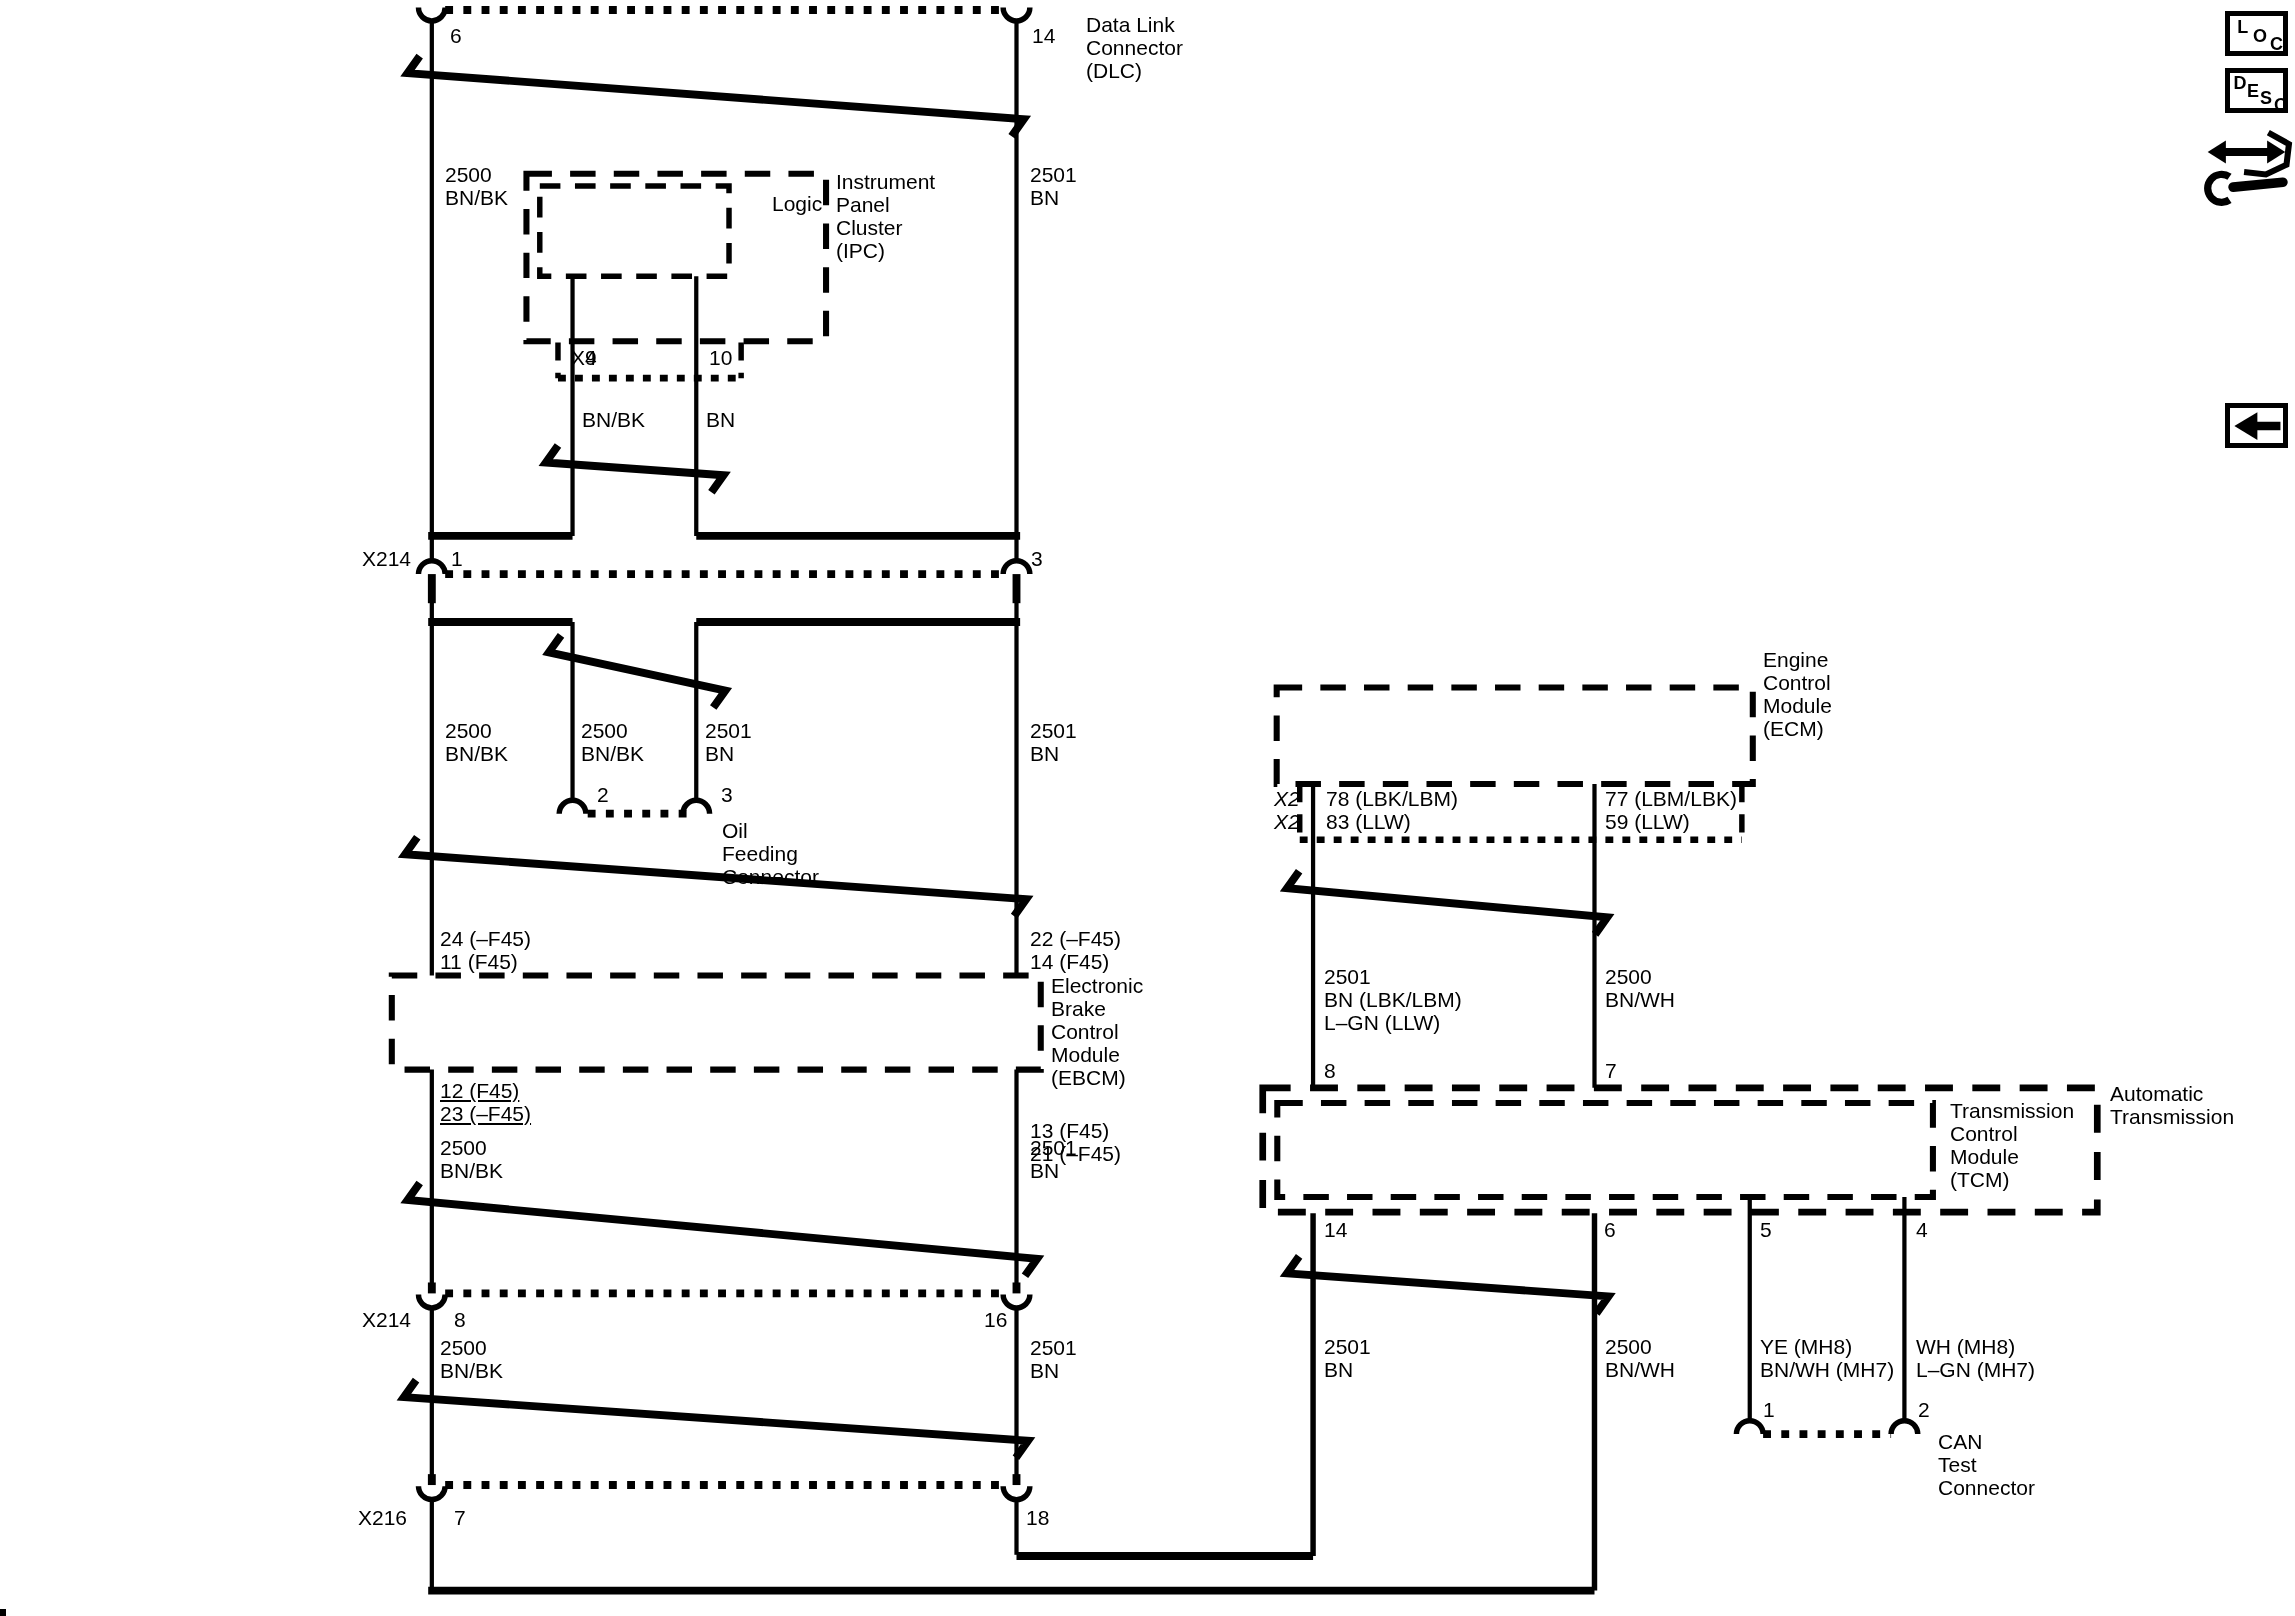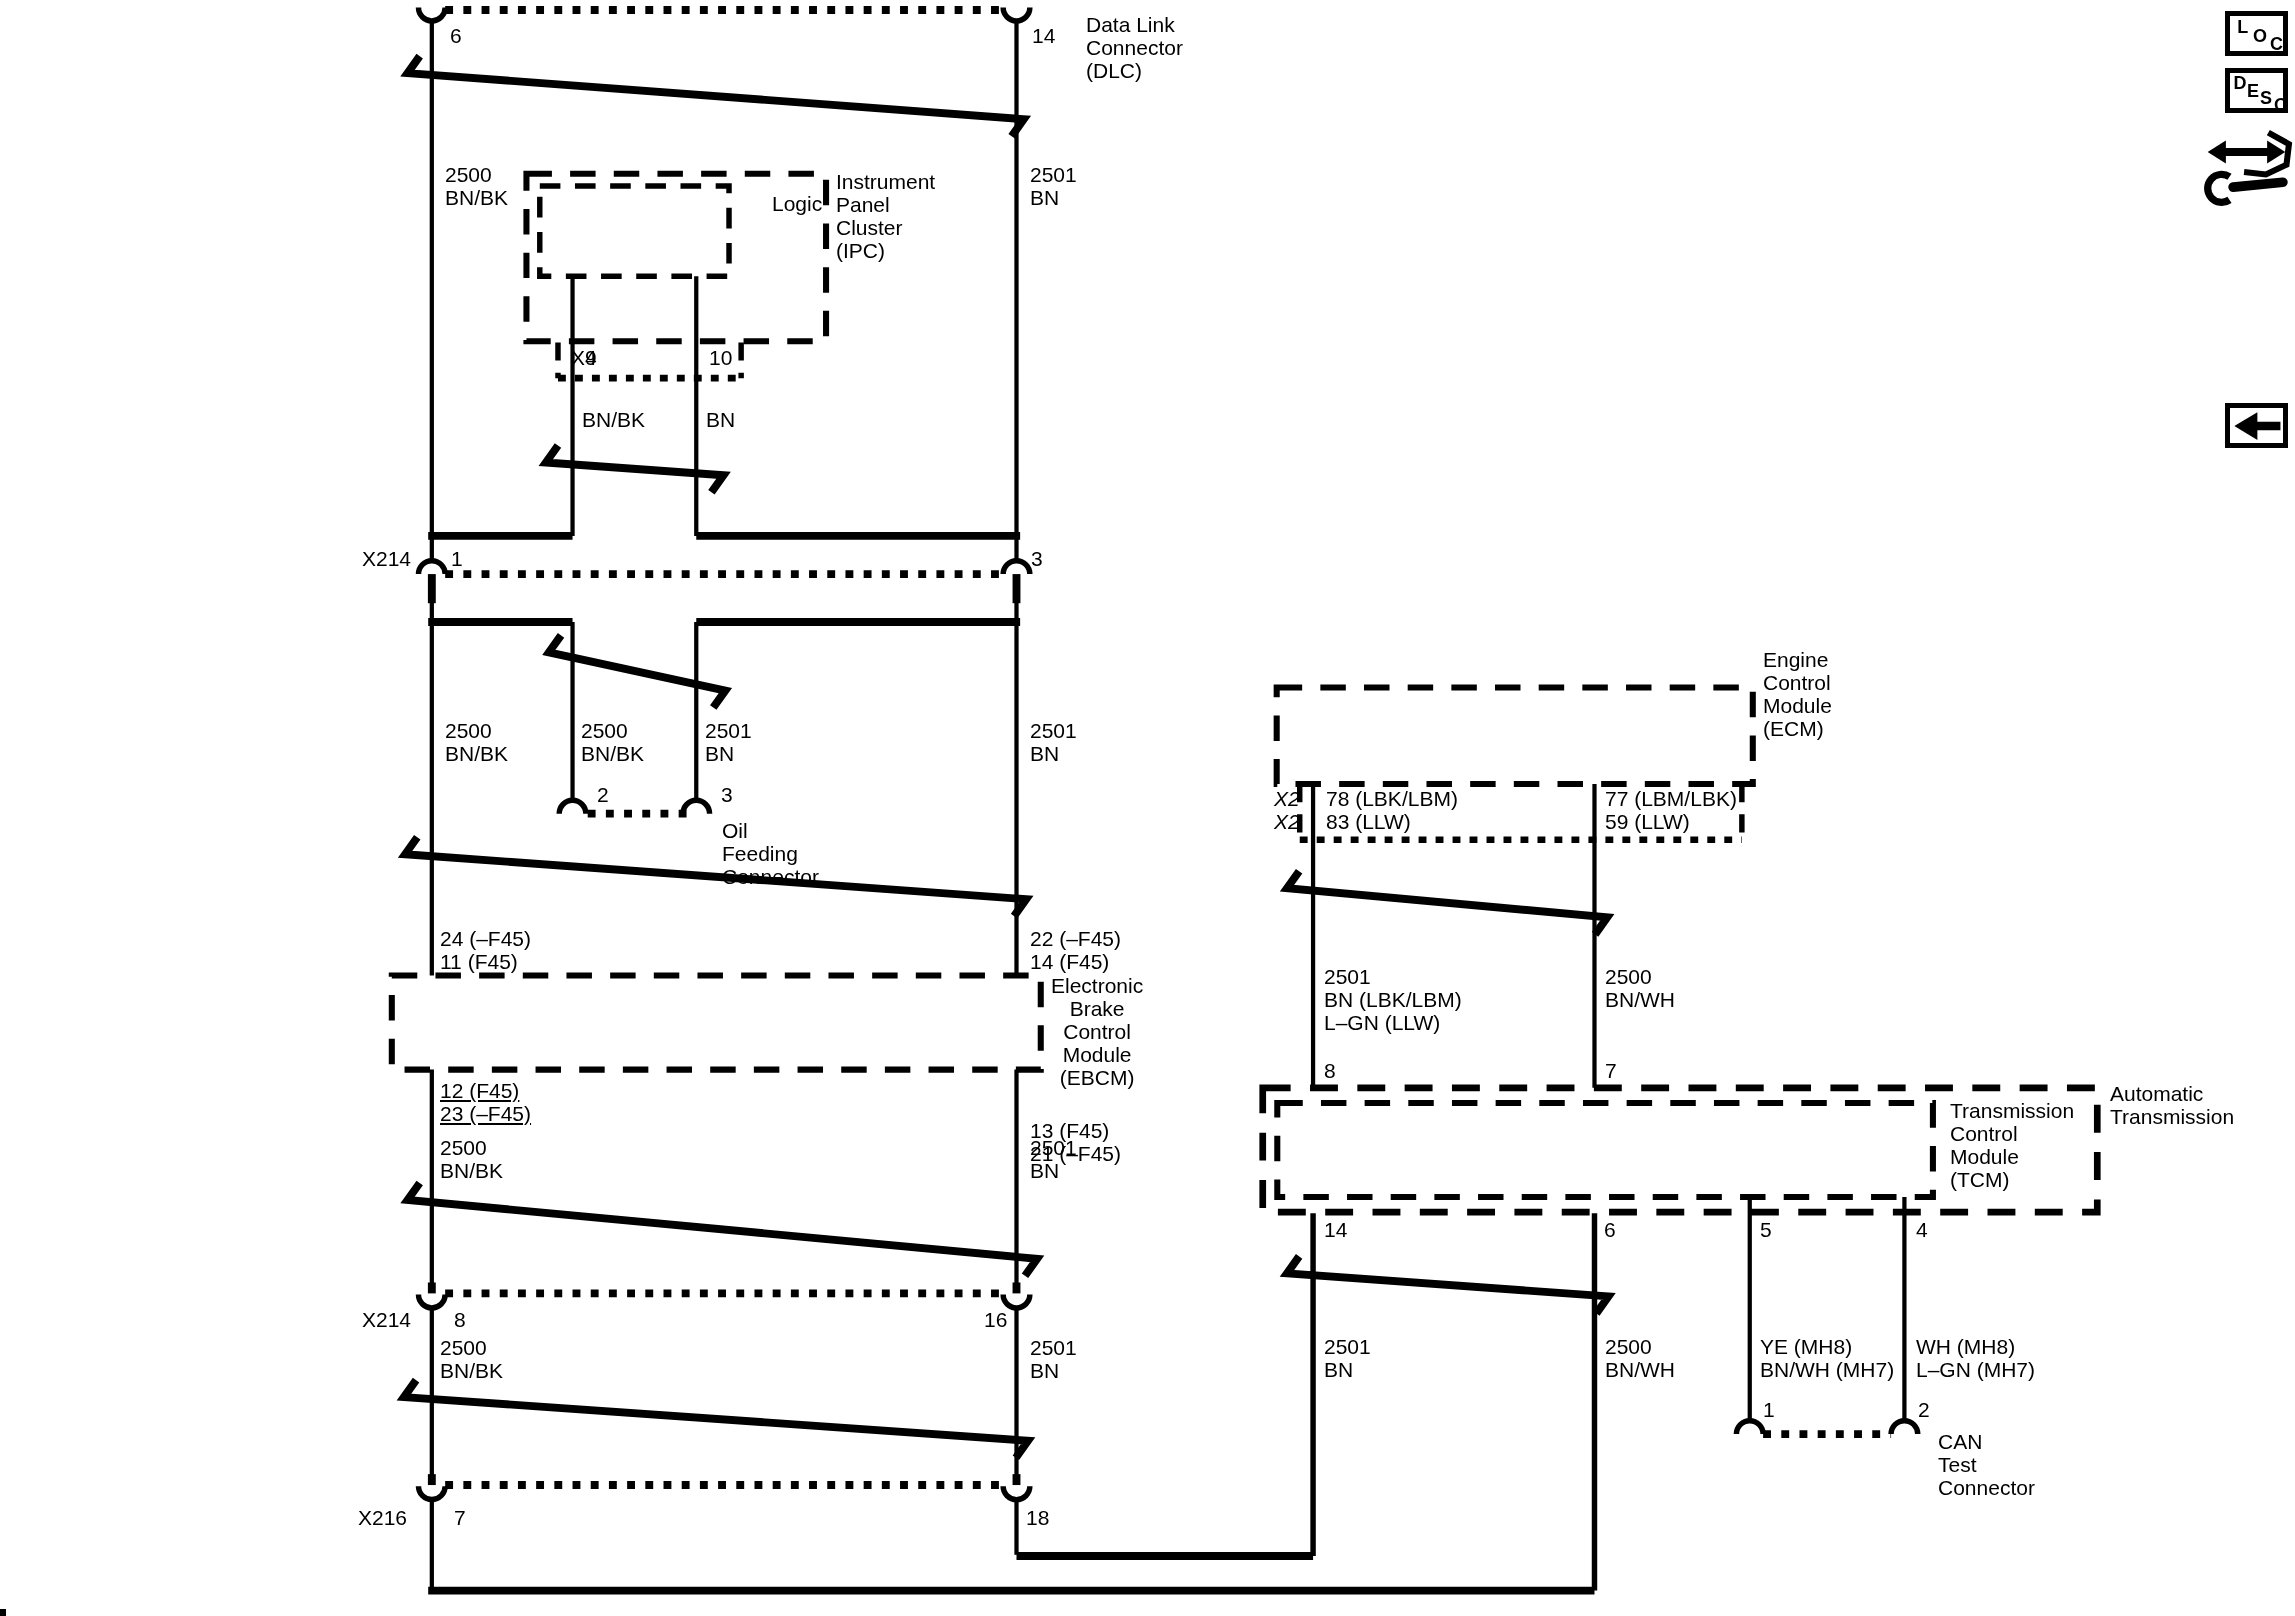--- a/index.html
+++ b/index.html
@@ -195,21 +195,21 @@
   <div class="lbl" style="left:597px;top:783px;">2</div>
   <div class="lbl" style="left:721px;top:783px;">3</div>
   <div class="lbl" style="left:722px;top:819px;">Oil
 Feeding
 Connector</div>
 
   <div class="lbl" style="left:440px;top:927px;">24 (–F45)
 11 (F45)</div>
   <div class="lbl" style="left:1030px;top:927px;">22 (–F45)
 14 (F45)</div>
-  <div class="lbl" style="left:1051px;top:974px;text-align:center;">Electronic
+  <div class="lbl" style="left:1051px;top:974px;">Electronic
 Brake
 Control
 Module
 (EBCM)</div>
   <div class="lbl" style="left:440px;top:1079px;text-decoration:underline;">12 (F45)
 23 (–F45)</div>
   <div class="lbl" style="left:1030px;top:1079px;margin-top:40px;">13 (F45)
 21 (–F45)</div>
   <div class="lbl" style="left:440px;top:1136px;">2500
 BN/BK</div>

